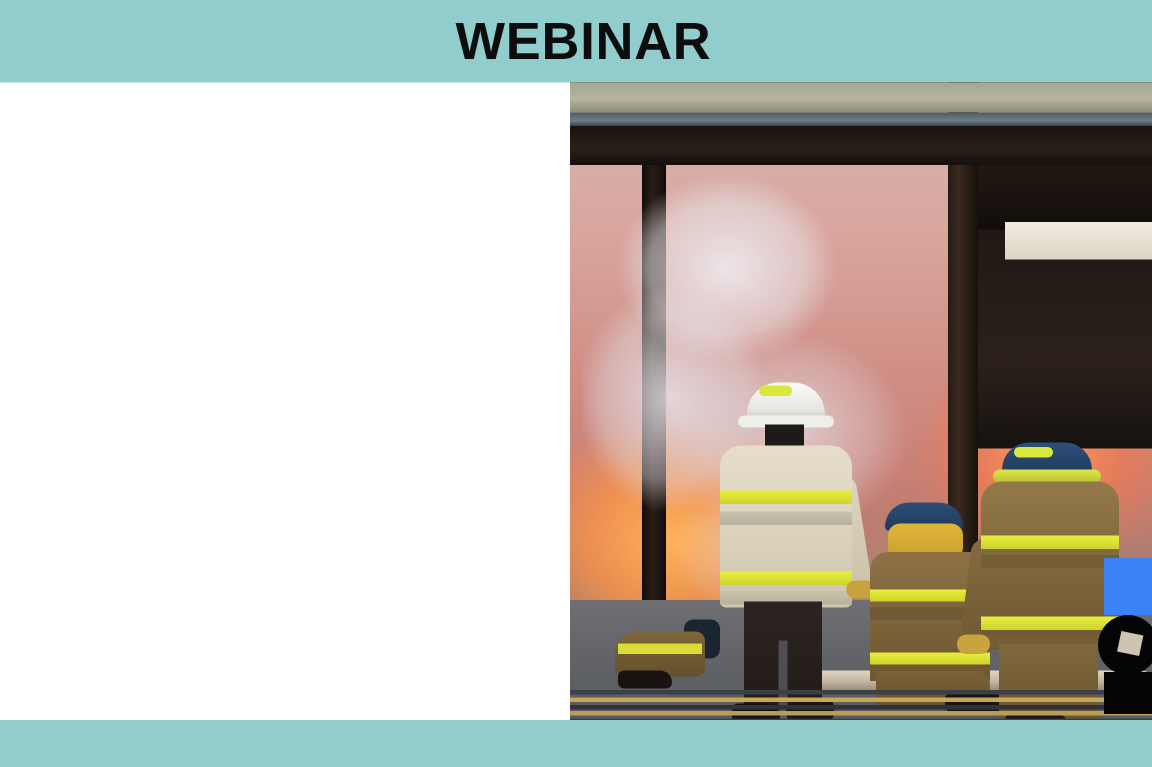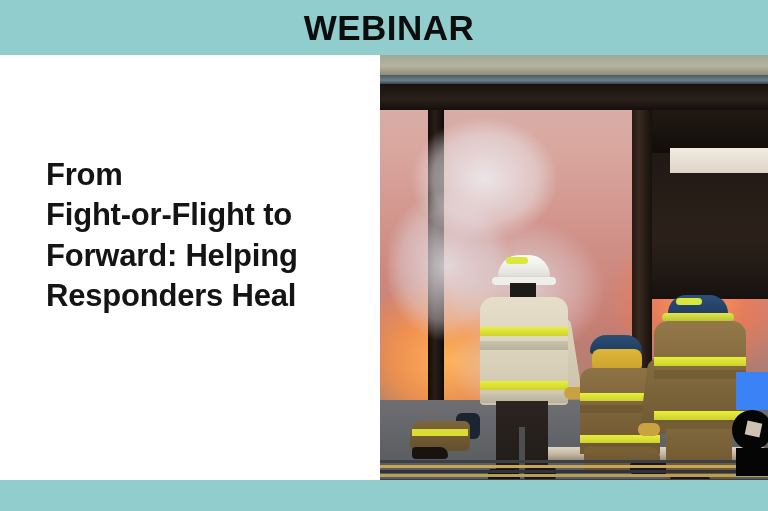--- a/index.html
+++ b/index.html
@@ -344,26 +344,20 @@
 <body>
 
 <div id="card">
 
   <div class="bar" id="header-bar">
     <div id="webinar-label">WEBINAR</div>
   </div>
 
   <div id="left-panel">
 
-    <div id="headline">
-      <div>From</div>
-      <div>Fight-or-Flight to</div>
-      <div>Forward: Helping</div>
-      <div>Responders Heal</div>
-    </div>
 
 
   </div>
 
   <div id="photo">
     <div class="sky"></div>
 
     <div class="col col-a"></div>
     <div class="col col-c"></div>
     <div class="char-r"></div>

